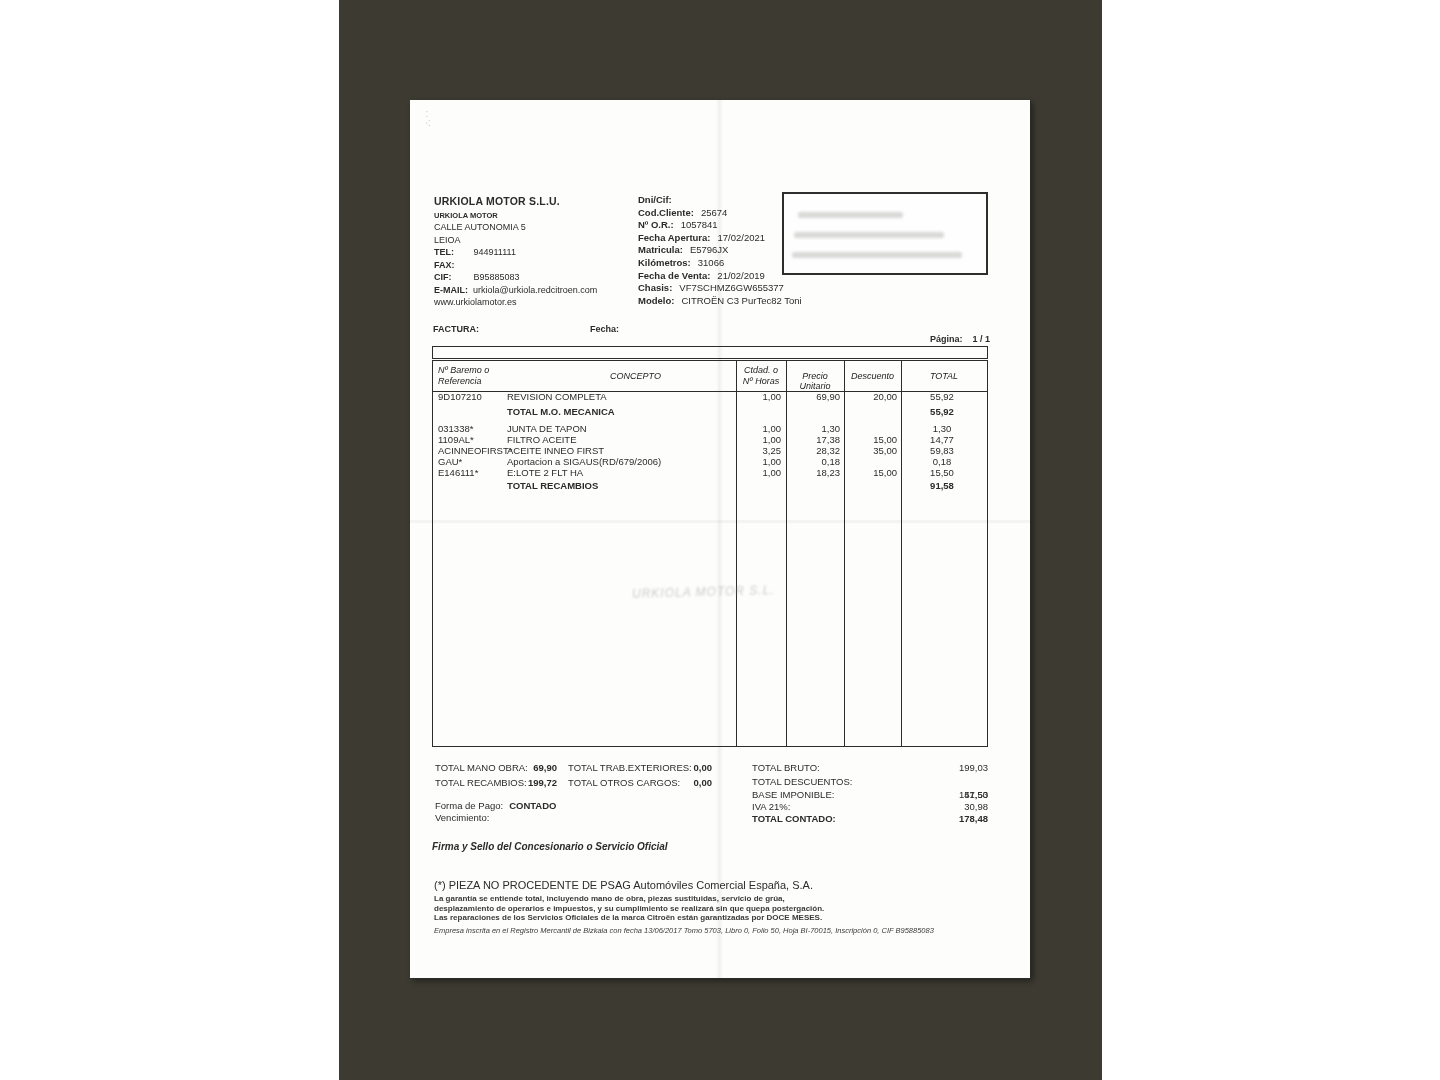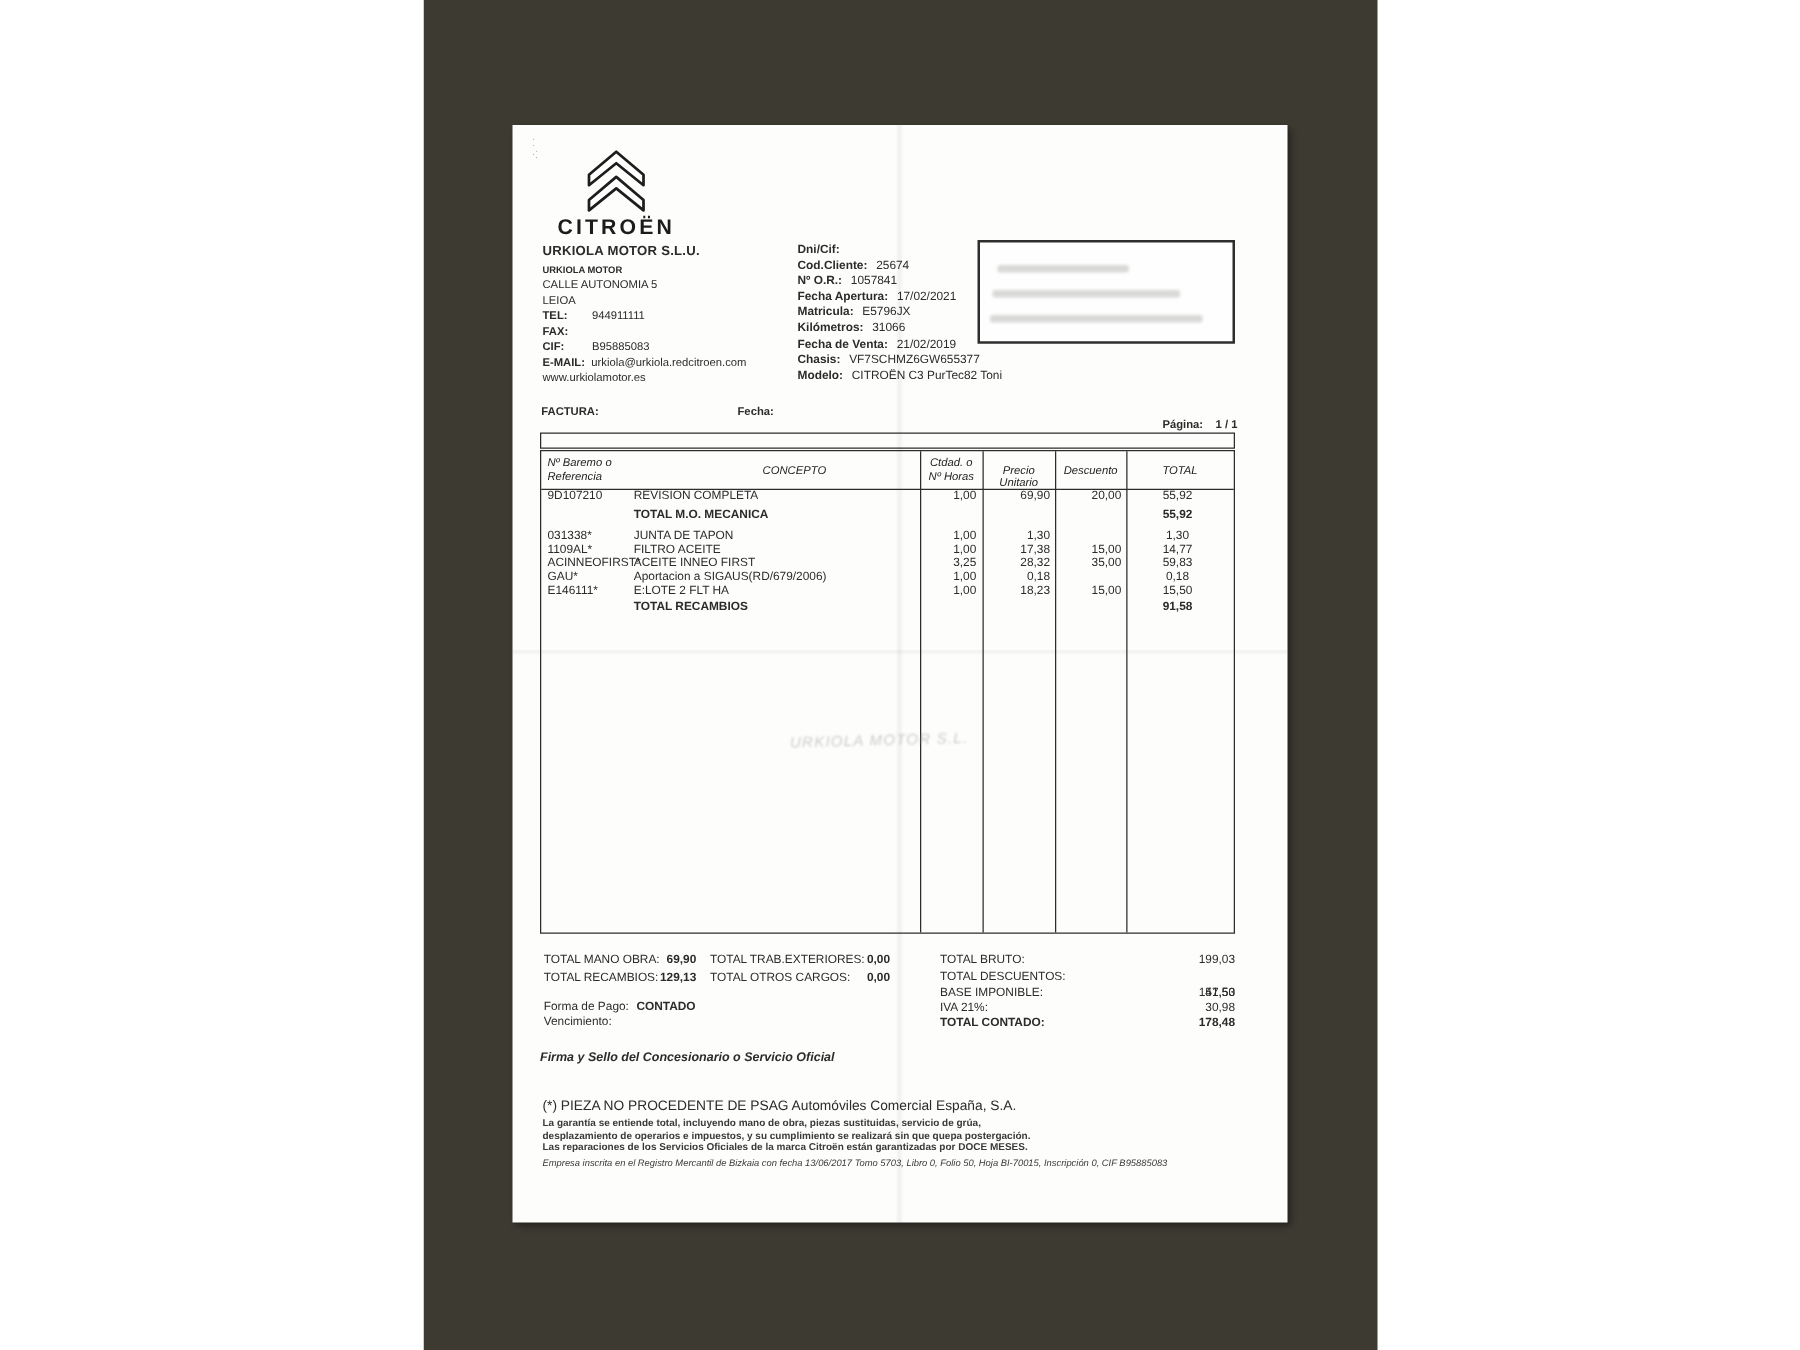--- a/index.html
+++ b/index.html
@@ -95,27 +95,20 @@
 <body>
 
 <div id="canvas">
   <div class="backdrop"></div>
 
   <div class="paper">
     <div class="crease-v"></div>
     <div class="crease-h"></div>
     <div class="speck">⁚<br>⁖</div>
 
-    <div class="logo-wrap">
-      <svg class="chevrons" width="56" height="52" viewBox="0 0 60 62">
-        <polygon points="4,26 30,4 56,26 56,36 30,15 4,36" fill="#ffffff" stroke="#1d1d1d" stroke-width="2.6" stroke-linejoin="round"></polygon>
-        <polygon points="4,50 30,28 56,50 56,60 30,39 4,60" fill="#ffffff" stroke="#1d1d1d" stroke-width="2.6" stroke-linejoin="round"></polygon>
-      </svg>
-      <div class="wordmark">CITROËN</div>
-    </div>
 
     <div class="dealer">
       <div class="nm">URKIOLA MOTOR S.L.U.</div>
       <div class="tn">URKIOLA MOTOR</div>
       <div class="row">CALLE AUTONOMIA 5</div>
       <div class="row">LEIOA</div>
       <div class="row"><span class="lb">TEL:</span>&nbsp;&nbsp;&nbsp;<span>944911111</span></div>
       <div class="row"><span class="lb">FAX:</span></div>
       <div class="row"><span class="lb">CIF:</span>&nbsp;&nbsp;&nbsp;<span>B95885083</span></div>
       <div class="row"><span class="lb2">E-MAIL:</span><span>urkiola@urkiola.redcitroen.com</span></div>
@@ -221,21 +214,21 @@
           <span class="c-tot">91,58</span>
       </div>
     </div>
 
     <div class="watermark">URKIOLA MOTOR S.L.</div>
 
     <div class="totals">
       <div class="trowt tl" style="top:6px;">TOTAL MANO OBRA:</div>
       <div class="tv t-left-val" style="top:6px;">69,90</div>
       <div class="trowt tl" style="top:21px;">TOTAL RECAMBIOS:</div>
-      <div class="tv t-left-val" style="top:21px;">129,13</div>
+      <div class="tv t-left-val" style="top:21px;">199,72</div>
 
       <div class="trowt t-mid-lab" style="top:6px;">TOTAL TRAB.EXTERIORES:</div>
       <div class="tv t-mid-val" style="top:6px;">0,00</div>
       <div class="trowt t-mid-lab" style="top:21px;">TOTAL OTROS CARGOS:</div>
       <div class="tv t-mid-val" style="top:21px;">0,00</div>
 
       <div class="trowt t-right-lab" style="top:6px;">TOTAL BRUTO:</div>
       <div class="tv t-right-val" style="top:6px;">199,03</div>
       <div class="trowt t-right-lab" style="top:20px;">TOTAL DESCUENTOS:</div>
       <div class="tv t-right-val" style="top:20px;margin-top:13px;">51,53</div>

